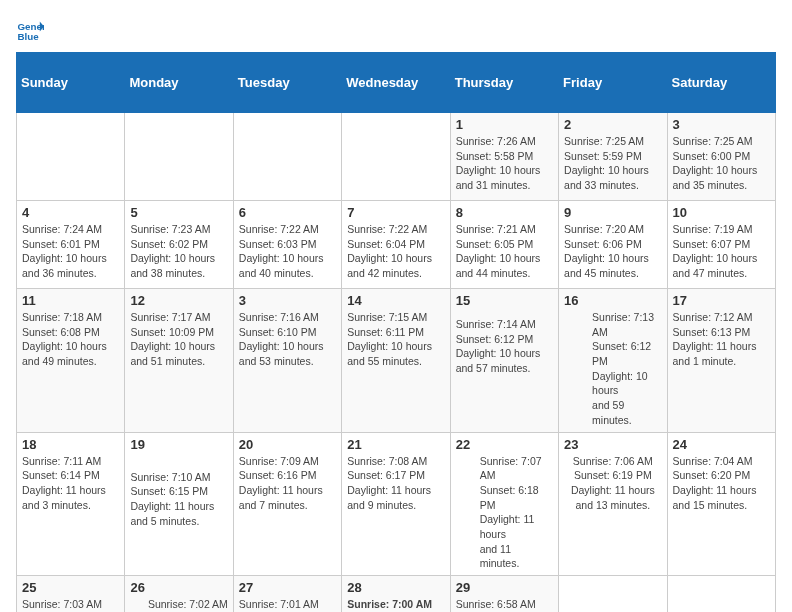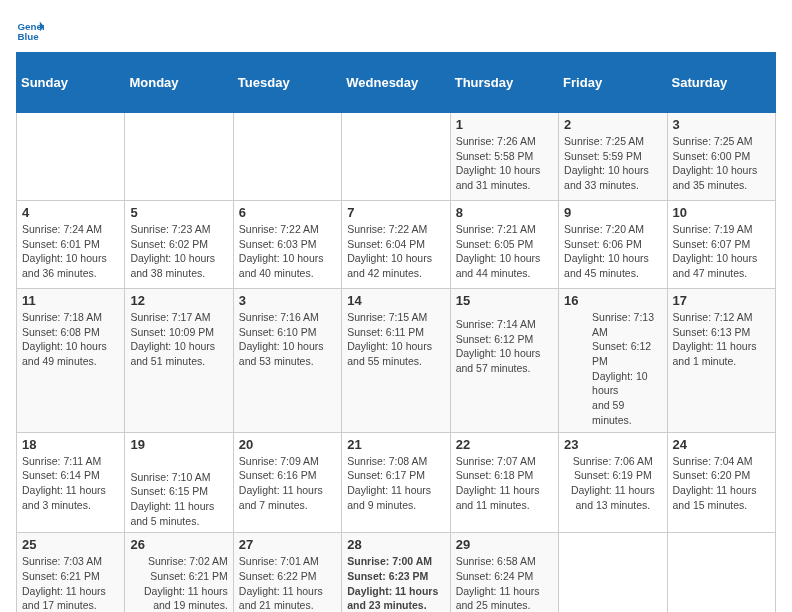--- a/index.html
+++ b/index.html
@@ -266,21 +266,21 @@
         </td>
         <td>
           <span class="day-num">21</span>
           <div class="day-info" style="white-space: pre-line;">Sunrise: 7:08 AM
 Sunset: 6:17 PM
 Daylight: 11 hours
 and 9 minutes.</div>
         </td>
         <td>
           <span class="day-num">22</span>
-          <div class="day-info" style="white-space: pre-line;">Sunrise: 7:07 AM
+          <div class="day-info" style="white-space: pre-line; margin-left: 24px;">Sunrise: 7:07 AM
 Sunset: 6:18 PM
 Daylight: 11 hours
 and 11 minutes.</div>
         </td>
         <td>
           <span class="day-num">23</span>
           <div class="day-info" style="white-space: pre-line; text-align: center;">Sunrise: 7:06 AM
 Sunset: 6:19 PM
 Daylight: 11 hours
 and 13 minutes.</div>

